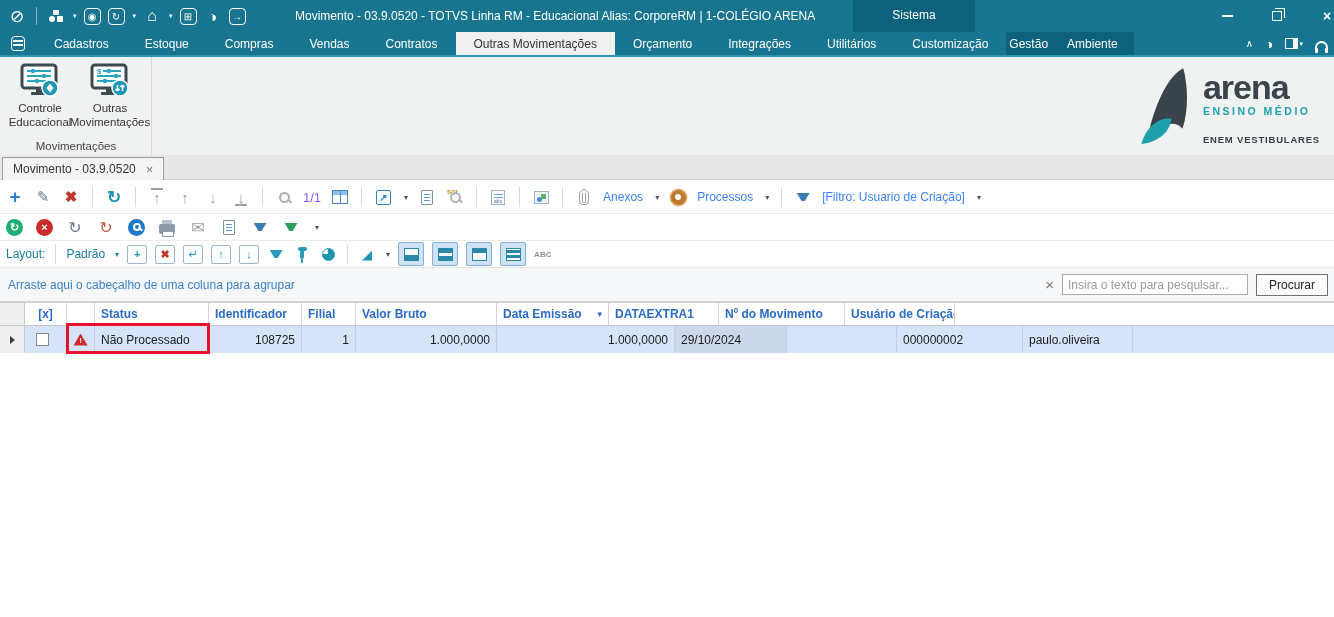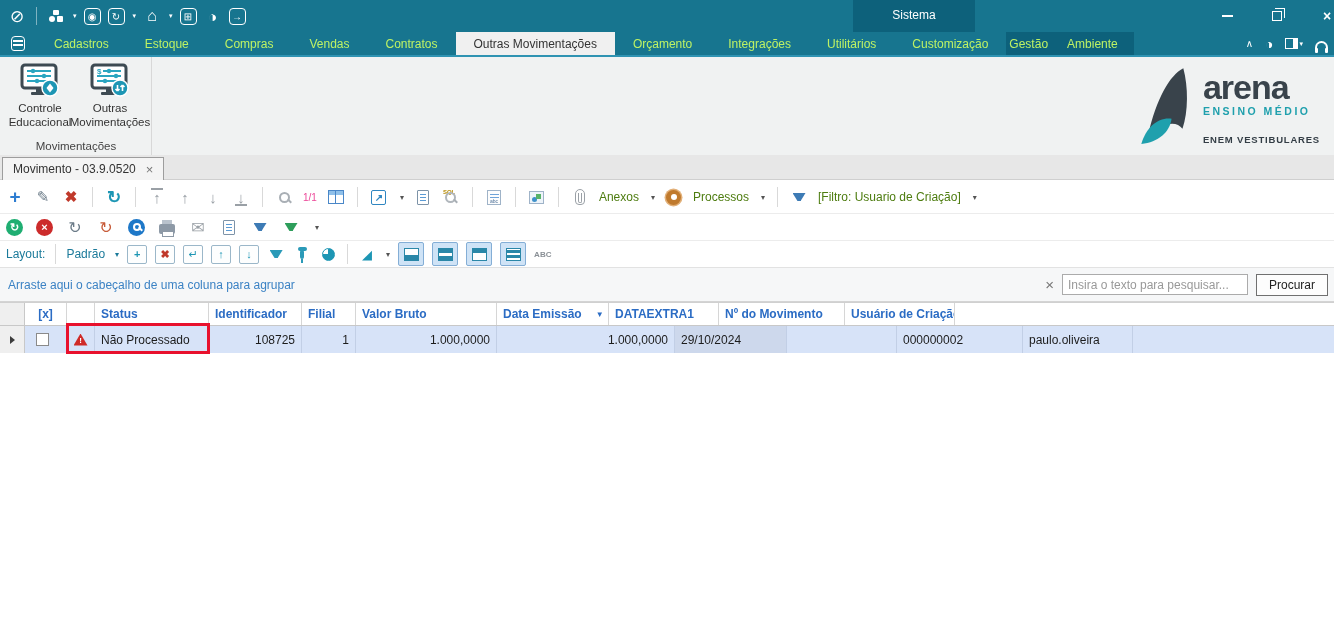--- a/index.html
+++ b/index.html
@@ -23,21 +23,21 @@
   .wc-restore { width:10px; height:10px; border:1.5px solid #fff; position:relative; }
   .wc-restore:before { content:""; position:absolute; left:2px; top:-4px; width:9px; height:9px; border:1.5px solid #fff; border-bottom:none; border-left:none; }
   .wc-close { font-size:14px; font-weight:bold; }
 
   
   .menubar { position:absolute; left:0; top:32px; width:1334px; height:25px; background:#17758f; border-bottom:2px solid #2f93b2; display:flex; align-items:stretch; }
   .app-btn { width:36px; display:flex; align-items:center; justify-content:center; color:#fff; }
   .app-glyph { width:14px; height:15px; border:1.6px solid #fff; border-radius:4px 4px 3px 3px; position:relative; }
   .app-glyph:before { content:""; position:absolute; left:1px; top:3px; right:1px; height:1.6px; background:#fff; box-shadow:0 4px 0 #fff; }
   .mtabs { display:flex; align-items:stretch; }
-  .mtab { padding:0 18px; display:flex; align-items:center; color:#bef264; font-size:12px; white-space:nowrap; cursor:default; }
+  .mtab { padding:0 18px; display:flex; align-items:center; color:#ffffff; font-size:12px; white-space:nowrap; cursor:default; }
   .mtab.active { background:#f0f0f0; color:#333; }
   .mtab.ctx { background:#0d617b; }
   .menu-right { position:absolute; right:4px; top:32px; height:23px; display:flex; align-items:center; gap:12px; color:#fff; padding-right:2px; }
   .mr-ic { font-size:12px; color:#fff; display:flex; align-items:center; }
   .panel-ic { width:13px; height:11px; border:1.5px solid #fff; position:relative; }
   .panel-ic:before { content:""; position:absolute; right:0; top:0; bottom:0; width:4px; background:#fff; }
   .headset { width:13px; height:10px; border:2px solid #fff; border-bottom:none; border-radius:8px 8px 0 0; position:relative; margin-top:4px; }
   .headset:before { content:""; position:absolute; left:-2px; top:5px; width:3px; height:5px; background:#fff; border-radius:1px; }
   .headset:after  { content:""; position:absolute; right:-2px; top:5px; width:3px; height:5px; background:#fff; border-radius:1px; }
 
@@ -59,21 +59,21 @@
   .dtab-close { color:#777; font-size:13px; }
 
   
   .tbar { position:absolute; left:0; width:1334px; background:#fff; display:flex; align-items:center; }
   .tb1 { top:181px; height:33px; border-bottom:1px solid #ececec; padding-left:6px; gap:10px; }
   .tb2 { top:214px; height:27px; border-bottom:1px solid #ececec; padding-left:6px; gap:13px; }
   .tb3 { top:241px; height:27px; border-bottom:1px solid #e2e2e2; padding-left:6px; gap:8px; }
   .vsep { width:1px; height:20px; background:#d9d9d9; margin:0 2px; }
   .tico { display:flex; align-items:center; justify-content:center; min-width:18px; height:20px; font-size:15px; cursor:default; }
   .blue { color:#2e7dd1; } .red { color:#c0392b; } .teal { color:#1d96b4; } .gray { color:#9aa0a6; } .slate { color:#6b7b88; }
-  .pager { color:#ec4899; font-size:10px; }
+  .pager { color:#8b5cf6; font-size:13px; }
   .arrbar { position:relative; }
   .arrbar.top:before { content:""; position:absolute; top:1px; left:3px; right:3px; height:2px; background:#9aa0a6; }
   .arrbar.bot:after  { content:""; position:absolute; bottom:1px; left:3px; right:3px; height:2px; background:#9aa0a6; }
   .mag { width:11px; height:11px; border:2px solid #a9afb5; border-radius:50%; position:relative; }
   .mag:after { content:""; position:absolute; width:5px; height:2px; background:#a9afb5; transform:rotate(45deg); right:-4px; bottom:-1px; }
   .mag.white { border-color:#fff; } .mag.white:after { background:#fff; }
   .cols-ic { width:16px; height:14px; border:1px solid #4a87c8; background:#fff; display:flex; }
   .cols-ic span { flex:1; border-right:1px solid #4a87c8; background:linear-gradient(#8fc0ea 0 4px, #fff 4px); }
   .cols-ic span:last-child { border-right:none; }
   .export-ic { width:15px; height:15px; border:1.6px solid #2f86c1; border-radius:2px; color:#2f86c1; font-size:10px; font-weight:bold; display:flex; align-items:center; justify-content:center; }
@@ -86,21 +86,21 @@
   .prof-ic { width:15px; height:13px; border:1px solid #9fb3c8; background:#eef4fa; position:relative; }
   .prof-ic:before { content:""; position:absolute; left:2px; bottom:1px; width:5px; height:5px; border-radius:50%; background:#3f91c9; }
   .prof-ic:after { content:""; position:absolute; right:2px; top:2px; width:5px; height:5px; background:#58b368; }
   .clip-ic { width:10px; height:16px; border:1.7px solid #9aa0a6; border-radius:5px 5px 4px 4px; position:relative; }
   .clip-ic:before { content:""; position:absolute; left:2px; top:3px; width:2.4px; height:9px; border:1.4px solid #9aa0a6; border-top:none; border-radius:0 0 3px 3px; }
   .gear-ic { width:15px; height:15px; border-radius:50%; background:#c07a2e; position:relative; display:flex; align-items:center; justify-content:center; box-shadow:0 0 0 1.5px #e2b079; }
   .gear-ic:before { content:""; width:6px; height:6px; border-radius:50%; background:#fff; }
   .funnel { width:13px; height:8px; background:#3d7bb5; clip-path:polygon(0 0,100% 0,62% 100%,38% 100%); position:relative; }
   .funnel:after { content:""; position:absolute; left:5px; top:7px; width:3px; height:7px; background:inherit; }
   .funnel.green { background:#2e9e5b; }
-  .tlabel { font-size:12px; color:#4d7c0f; }
+  .tlabel { font-size:12px; color:#3b82f6; }
   .caret { font-size:8px; color:#555; margin-left:2px; }
 
   .circ { width:17px; height:17px; border-radius:50%; display:flex; align-items:center; justify-content:center; color:#fff; font-size:11px; font-weight:bold; }
   .c-green { background:#1fae72; } .c-red { background:#cc2b2b; } .c-blue { background:#1e78c8; }
   .print-ic { width:16px; height:10px; background:#8d99a6; border-radius:2px; position:relative; margin-top:3px; }
   .print-ic:before { content:""; position:absolute; left:3px; top:-4px; width:10px; height:4px; background:#b9c2cc; }
   .print-ic:after { content:""; position:absolute; left:3px; bottom:-3px; width:10px; height:4px; background:#fff; border:1px solid #8d99a6; }
 
   .lay-label { color:#1b7a9a; font-size:12px; }
   .lay-box { width:20px; height:19px; border:1px solid #9bb7c9; border-radius:2px; background:#fdfefe; display:flex; align-items:center; justify-content:center; font-size:11px; }
@@ -164,20 +164,21 @@
         <span class="chev">▾</span>
       <span class="qbox">◉</span>
       <span class="qbox">↻</span>
         <span class="chev">▾</span>
       <span class="qicon" style="font-size:16px;">⌂</span>
         <span class="chev">▾</span>
       <span class="qbox">⊞</span>
       <span class="qicon" style="font-size:15px;">◑</span>
       <span class="qbox">→</span>
     </div>
+    <div class="win-title">Movimento - 03.9.0520 - TOTVS Linha RM - Educacional  Alias: CorporeRM | 1-COLÉGIO ARENA</div>
     <div class="win-controls" style="gap:28px; padding-right:14px;">
       <span class="wc">
           <span class="wc-min"></span>
         </span>
       <span class="wc">
           <span class="wc-restore"></span>
         </span>
       <span class="wc wc-close" style="margin-right:-18px;">×</span>
     </div>
   </div>

